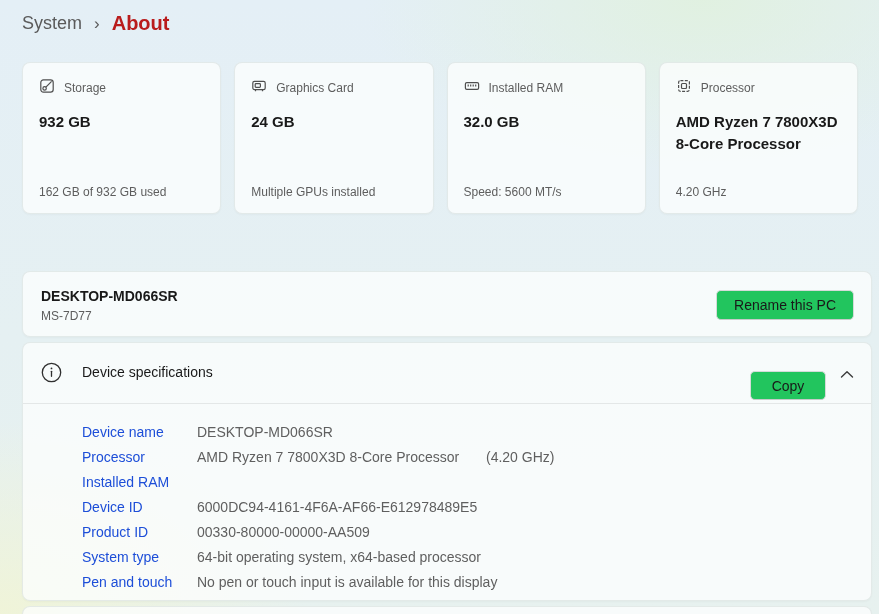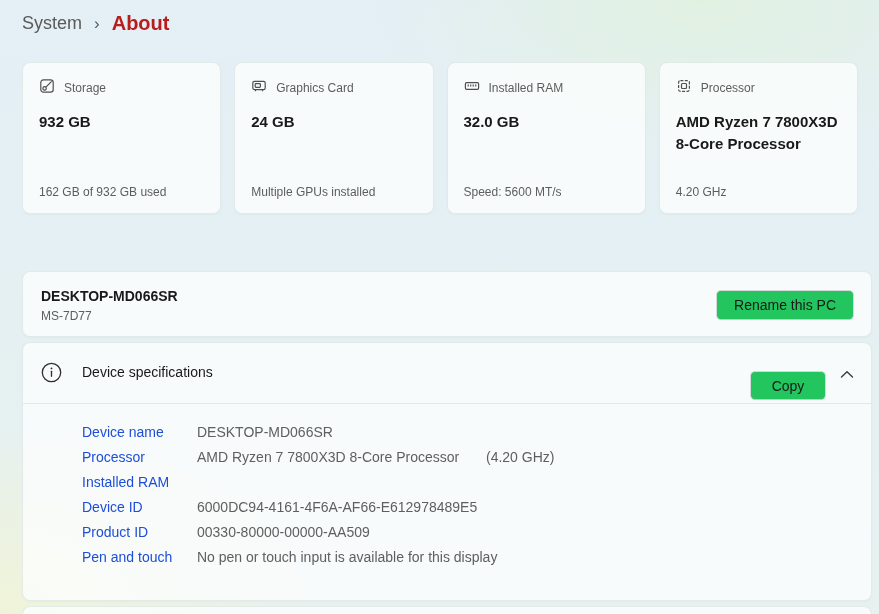--- a/index.html
+++ b/index.html
@@ -186,19 +186,23 @@
     </div>
     <div class="spec-row">
       <span class="k">Device ID</span>
       <span class="v">6000DC94-4161-4F6A-AF66-E612978489E5</span>
     </div>
     <div class="spec-row">
       <span class="k">Product ID</span>
       <span class="v">00330-80000-00000-AA509</span>
     </div>
     <div class="spec-row">
+      <span class="k">System type</span>
+      <span class="v">64-bit operating system, x64-based processor</span>
+    </div>
+    <div class="spec-row">
       <span class="k">Pen and touch</span>
       <span class="v">No pen or touch input is available for this display</span>
     </div>
   </div>
 </div>
 
 <div class="panel bottom-card"></div>
 
 </body></html>

